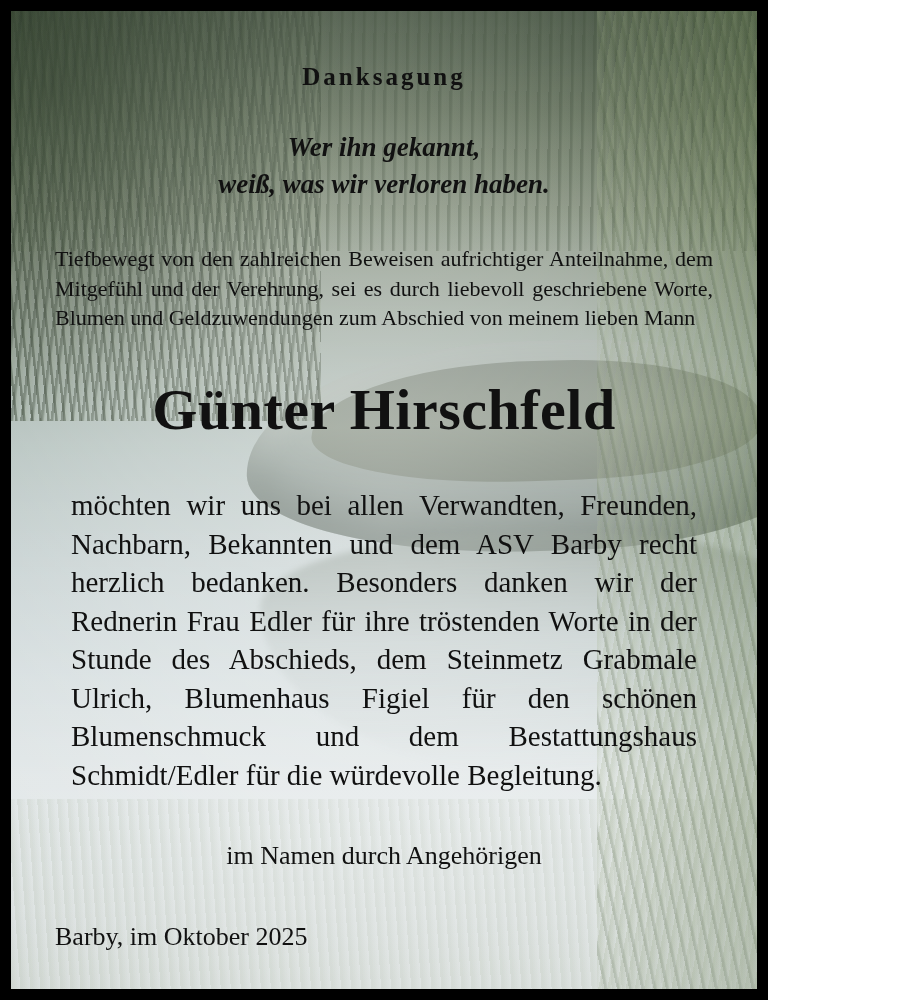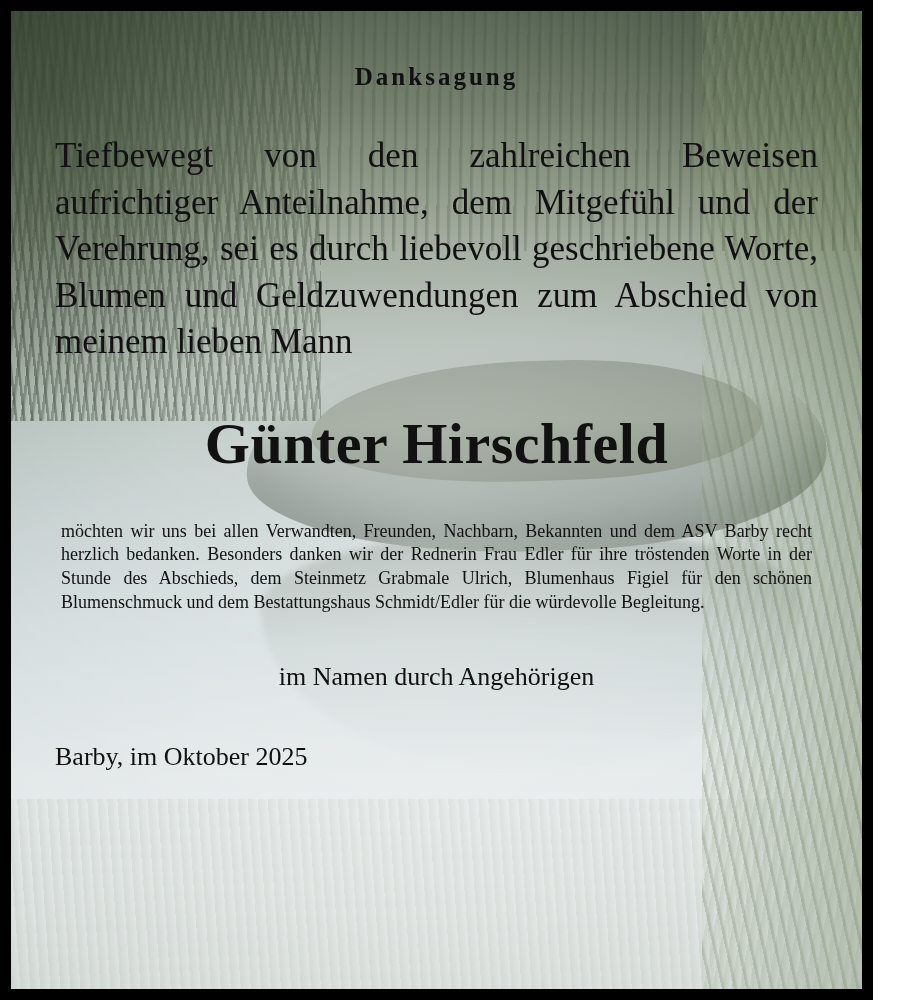--- a/index.html
+++ b/index.html
@@ -10,21 +10,21 @@
   body {
     width: 899px;
     height: 1000px;
     overflow: hidden;
     font-family: "Liberation Serif", serif;
   }
 
   
   .notice {
     position: relative;
-    width: 873px;
+    width: 768px;
     height: 1000px;
     box-sizing: border-box;
     border: 11px solid #000000;
     background: #b9c3c8;
     overflow: hidden;
   }
 
   
   .photo {
     position: absolute;
@@ -145,37 +145,37 @@
     margin: 38px 0 0 0;
     font-size: 27px;
     font-weight: bold;
     font-style: italic;
     line-height: 1.36;
   }
   .verse .line { display: block; }
 
   .body-top {
     margin: 42px 0 0 0;
-    font-size: 35px;
+    font-size: 22px;
     line-height: 1.33;
     text-align: justify;
     text-align-last: left;
     hyphens: manual;
   }
   .name {
     margin: 46px 0 44px 0;
     font-size: 58px;
     font-weight: bold;
     letter-spacing: 0.5px;
     line-height: 1.1;
     text-align: center;
   }
   .body-bottom {
-    margin: 6px;
-    font-size: 18px;
+    margin: 16px;
+    font-size: 29px;
     line-height: 1.33;
     text-align: justify;
     text-align-last: left;
   }
   .closing {
     margin: 44px 0 0 0;
     font-size: 26px;
     line-height: 1.35;
     text-align: center;
   }
@@ -201,20 +201,22 @@
     <div class="reeds-right"></div>
     <div class="reeds-bottom"></div>
     <div class="veil"></div>
   </div>
 
   <div class="content">
 
     <div class="heading">Danksagung</div>
 
     <div class="verse">
+      <span class="line">Wer ihn gekannt,</span>
+      <span class="line">weiß, was wir verloren haben.</span>
     </div>
 
     <p class="body-top">Tiefbewegt von den zahlreichen Beweisen aufrichtiger Anteilnahme, dem Mitgefühl und der Verehrung, sei es durch liebevoll geschriebene Worte, Blumen und Geldzuwendungen zum Abschied von meinem lieben Mann</p>
 
     <div class="name">Günter Hirschfeld</div>
 
     <p class="body-bottom">möchten wir uns bei allen Verwandten, Freunden, Nachbarn, Bekannten und dem ASV Barby recht herzlich bedanken. Besonders danken wir der Rednerin Frau Edler für ihre tröstenden Worte in der Stunde des Abschieds, dem Steinmetz Grabmale Ulrich, Blumenhaus Figiel für den schönen Blumenschmuck und dem Bestattungshaus Schmidt/Edler für die würdevolle Begleitung.</p>
 
     <div class="closing">
       <span>im Namen durch Angehörigen</span>

